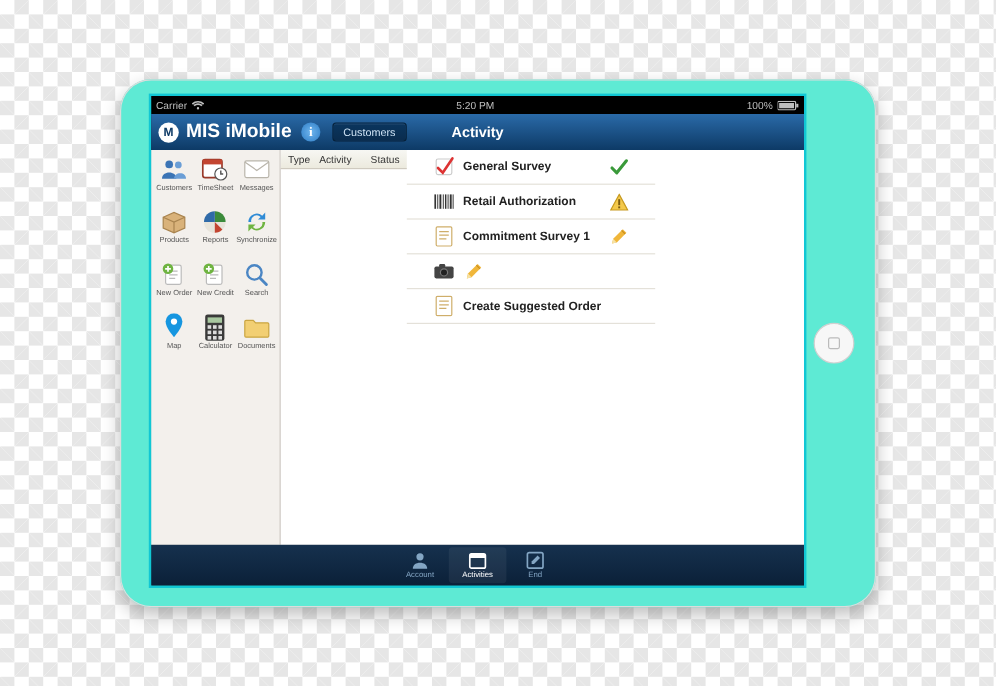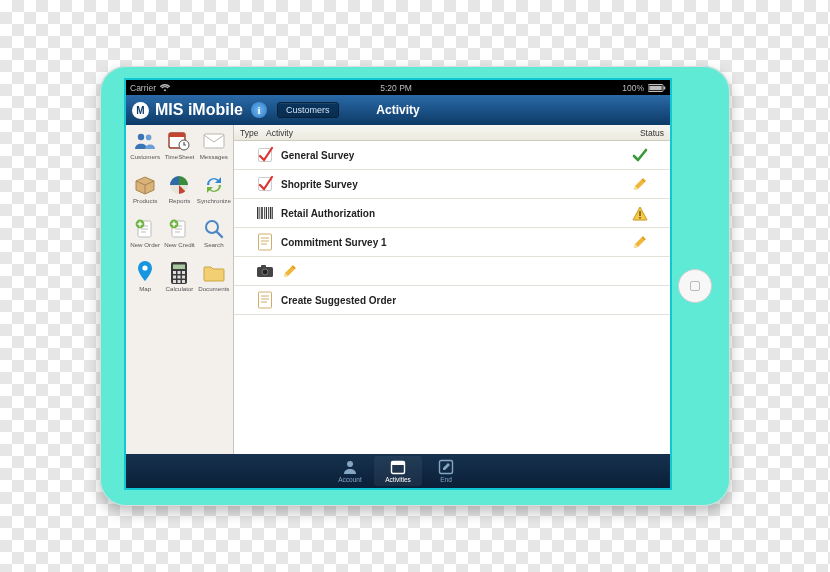--- a/index.html
+++ b/index.html
@@ -87,21 +87,21 @@
     grid-template-columns: repeat(3,1fr); gap:2px 0;
     align-content:start;
   }
   .sb-item {
     display:flex; flex-direction:column; align-items:center; justify-content:flex-start;
     height:42px; cursor:pointer;
   }
   .sb-icon { width:24px;height:24px; display:flex;align-items:center;justify-content:center; }
   .sb-label { font-size:6.2px; color:#555; margin-top:1px; text-align:center; line-height:1; }
   
-  .main { flex:1; display:flex; flex-direction:column; background:#fff; }
+  .main { flex:1; display:flex; flex-direction:row; background:#fff; }
   .table-header {
     height:16px; background:linear-gradient(#f7f7f3,#eceade);
     border-bottom:1px solid #cfcabf;
     display:flex; align-items:center; font-size:8.5px; color:#333;
     padding:0 6px;
   }
   .th-type { width:26px; }
   .th-activity { flex:1; }
   .th-status { width:40px; text-align:right; }
   .row {
@@ -306,36 +306,20 @@
               </div>
               <div class="name">General Survey</div>
               <div class="status-ic">
                 <svg width="16" height="16" viewBox="0 0 16 16">
                   <path d="M2 9l4 4L14 3" stroke="#3a9a3a" stroke-width="2.6" fill="none" stroke-linecap="round" stroke-linejoin="round"></path>
                 </svg>
               </div>
             </div>
             <div class="row">
               <div class="type-ic">
-                <svg width="18" height="18" viewBox="0 0 18 18">
-                  <rect x="2.5" y="2.5" width="13" height="13" rx="1.5" fill="#fff" stroke="#ccc"></rect>
-                  <path d="M4 10l4 4L16 2" stroke="#d33" stroke-width="2.2" fill="none" stroke-linecap="round"></path>
-                </svg>
-              </div>
-              <div class="name">Shoprite Survey</div>
-              <div class="status-ic">
-                <svg width="16" height="16" viewBox="0 0 16 16">
-                  <path d="M2 14l1-4 8-8 3 3-8 8-4 1z" fill="#f0b63a"></path>
-                  <path d="M10 3l3 3" stroke="#c98f1f"></path>
-                  <path d="M2 14l1-4 3 3z" fill="#f6e2a6"></path>
-                </svg>
-              </div>
-            </div>
-            <div class="row">
-              <div class="type-ic">
                 <svg width="18" height="14" viewBox="0 0 18 14">
                   <g fill="#333">
                     <rect x="1" y="1" width="1.4" height="12"></rect>
                     <rect x="3.4" y="1" width=".8" height="12"></rect>
                     <rect x="5.2" y="1" width="1.6" height="12"></rect>
                     <rect x="8" y="1" width=".8" height="12"></rect>
                     <rect x="9.8" y="1" width="1.2" height="12"></rect>
                     <rect x="12" y="1" width=".8" height="12"></rect>
                     <rect x="13.8" y="1" width="1.6" height="12"></rect>
                     <rect x="16.2" y="1" width=".8" height="12"></rect>

